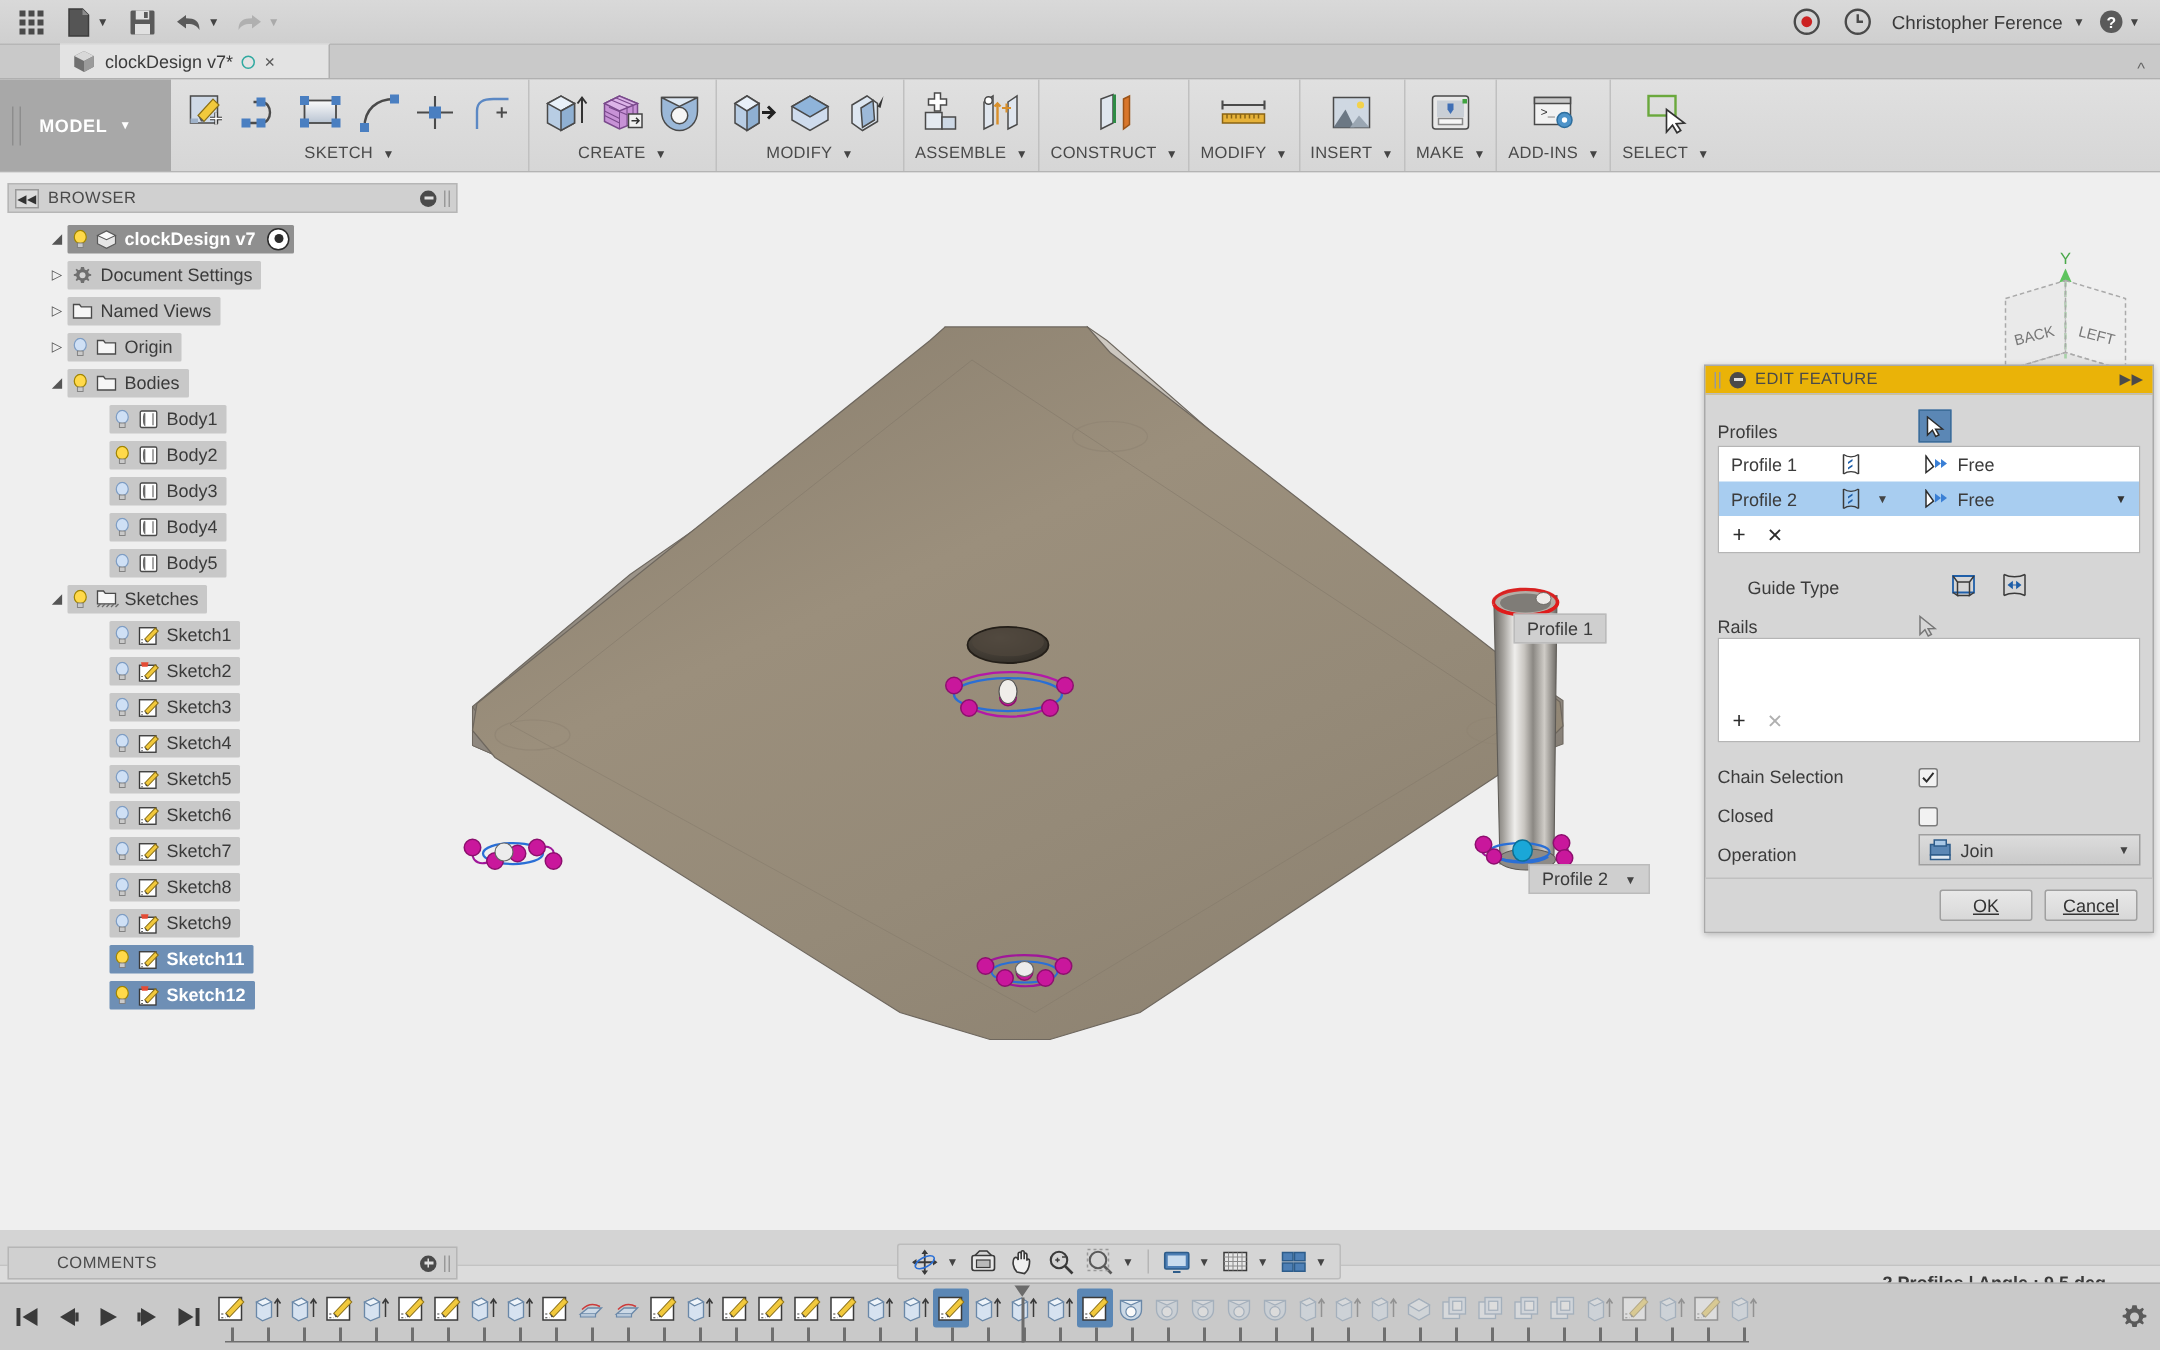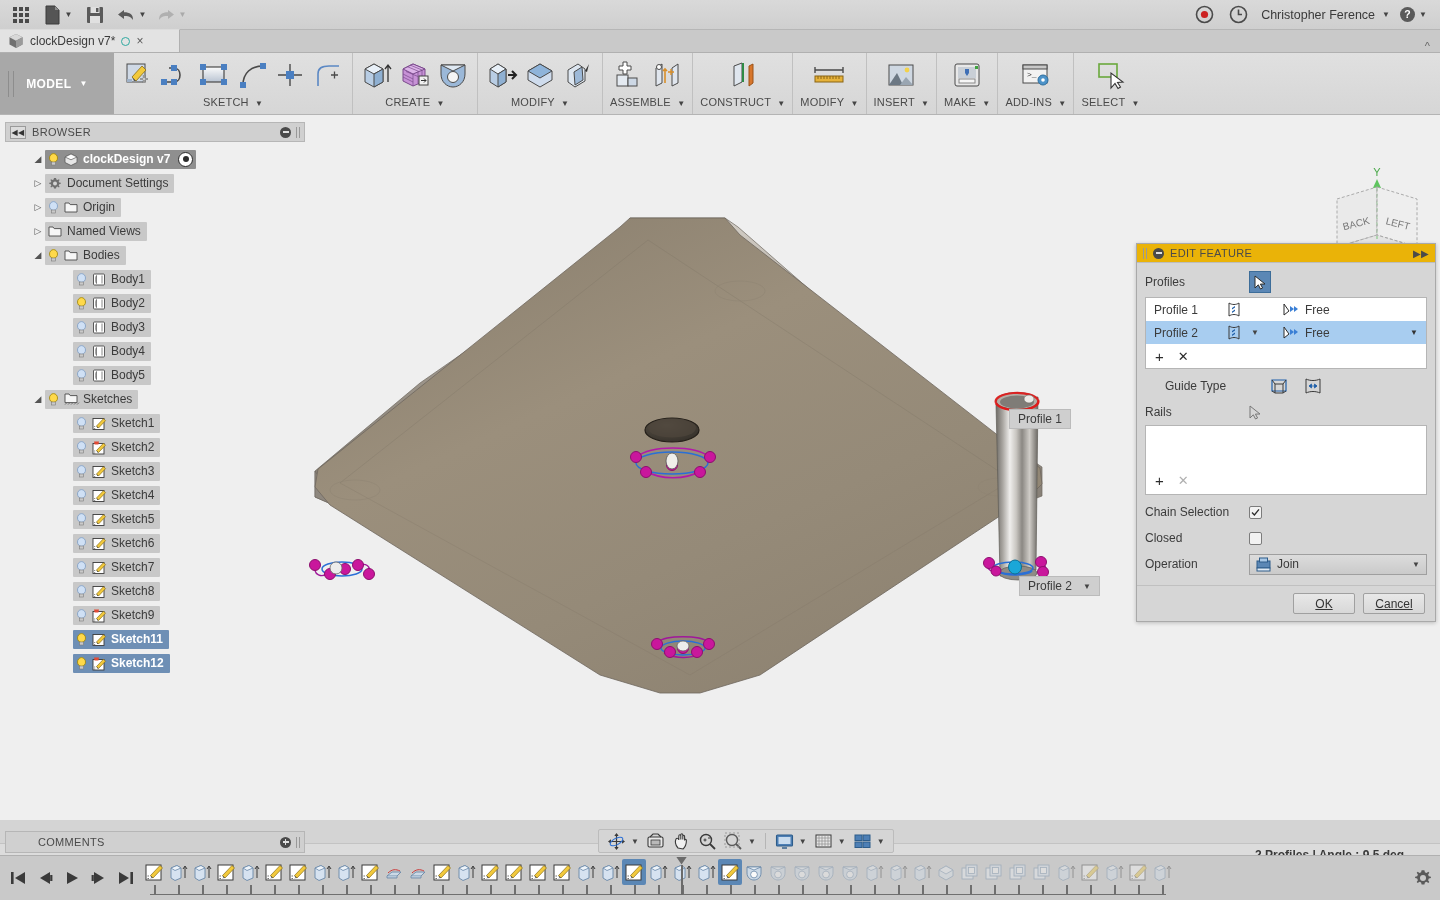--- a/index.html
+++ b/index.html
@@ -30,21 +30,21 @@
   .caret { font-size: 8px; color: #444; margin-left: 3px; }
 
   
   .grid9 { display: grid; grid-template-columns: repeat(3, 4px); grid-template-rows: repeat(3, 4px); gap: 2px; }
   .grid9 i { background: #4a4a4a; display: block; width: 4px; height: 4px; }
 
   
   .tab-bar {
     position: absolute; top: 30px; left: 0; width: 1440px; height: 23px;
     background: #c9c9c9; border-bottom: 1px solid #b0b0b0;
-    display: flex; align-items: flex-end;
+    display: flex; align-items: flex-end; padding-left: 40px;
   }
   .doc-tab {
     height: 23px; display: flex; align-items: center; gap: 6px;
     padding: 0 8px; background: #e3e3e3;
     border-right: 1px solid #b0b0b0; border-top: 1px solid #dcdcdc;
     min-width: 180px;
   }
   .doc-tab .title { font-size: 12px; color: #3b3b3b; font-weight: 500; }
   .tab-dot { width: 9px; height: 9px; border: 1.5px solid #2fa9a0; border-radius: 50%; }
   .tab-x { font-size: 12px; color: #5a5a5a; cursor: pointer; }
@@ -122,21 +122,21 @@
     background: #d6d6d6; border: 1px solid #a9a9a9;
     box-shadow: 0 1px 4px rgba(0,0,0,.22);
     z-index: 40; font-size: 12px;
   }
   .dlg-head {
     height: 19px; background: #eab308; border-bottom: 1px solid #bdbdbd;
     display: flex; align-items: center; gap: 6px; padding: 0 6px;
     font-size: 11px; color: #4a4a4a; letter-spacing: .3px;
   }
   .dlg-body { padding: 6px 8px 8px 8px; }
-  .drow { display: flex; align-items: center; min-height: 26px; }
+  .drow { display: flex; align-items: flex-end; min-height: 26px; gap: 30px; }
   .dlabel { width: 104px; color: #3b3b3b; font-size: 12px; }
   .selbtn { width: 22px; height: 22px; background: #5b87b5; border: 1px solid #3d6d99;
      display:flex; align-items:center; justify-content:center; }
   .listbox { background: #fff; border: 1px solid #b5b5b5; margin: 2px 0 2px 0; }
   .lrow { display: flex; align-items: center; height: 23px; padding: 0 8px; gap: 0; font-size: 12px; }
   .lrow.hl { background: #a8cdf0; }
   .lrow .nm { width: 72px; }
   .lrow .mid { width: 56px; display: flex; align-items: center; gap: 6px; }
   .lrow .free { display: flex; align-items: center; gap: 6px; flex: 1; }
   .lrow .endcaret { margin-left: auto; font-size: 8px; color: #333; }
@@ -749,44 +749,44 @@
                   <circle cx="7" cy="6.5" r="2" fill="#d4d4d4"></circle>
                 </svg>
               </span>
               <span class="tlabel">Document Settings</span>
             </div>
           </div>
           <div class="trow">
             <span style="width: 26px;"></span>
             <span class="arrow collapsed"></span>
             <div class="tnode">
-              <span class="bulb">
-                <svg width="11" height="13" viewBox="0 0 11 13">
-    <ellipse cx="5.5" cy="5" rx="4" ry="4.4" fill="#cfe0f5" stroke="#7e9dc4" stroke-width=".8"></ellipse>
-    <rect x="3.6" y="9" width="3.8" height="3" fill="#c9c9c9" stroke="#7c7c7c" stroke-width=".6"></rect>
-                </svg>
-              </span>
               <span class="ficon">
                 <svg width="14" height="12" viewBox="0 0 14 12">
                   <path d="M1,2 h4 l1.2,1.6 H13 V11 H1 Z" fill="#f6f6f6" stroke="#4a4a4a" stroke-width=".9"></path>
                 </svg>
               </span>
-              <span class="tlabel">Origin</span>
+              <span class="tlabel">Named Views</span>
             </div>
           </div>
           <div class="trow">
             <span style="width: 26px;"></span>
             <span class="arrow collapsed"></span>
             <div class="tnode">
+              <span class="bulb">
+                <svg width="11" height="13" viewBox="0 0 11 13">
+    <ellipse cx="5.5" cy="5" rx="4" ry="4.4" fill="#cfe0f5" stroke="#7e9dc4" stroke-width=".8"></ellipse>
+    <rect x="3.6" y="9" width="3.8" height="3" fill="#c9c9c9" stroke="#7c7c7c" stroke-width=".6"></rect>
+                </svg>
+              </span>
               <span class="ficon">
                 <svg width="14" height="12" viewBox="0 0 14 12">
                   <path d="M1,2 h4 l1.2,1.6 H13 V11 H1 Z" fill="#f6f6f6" stroke="#4a4a4a" stroke-width=".9"></path>
                 </svg>
               </span>
-              <span class="tlabel">Named Views</span>
+              <span class="tlabel">Origin</span>
             </div>
           </div>
           <div class="trow">
             <span style="width: 26px;"></span>
             <span class="arrow expanded"></span>
             <div class="tnode">
               <span class="bulb">
                 <svg width="11" height="13" viewBox="0 0 11 13">
     <ellipse cx="5.5" cy="5" rx="4" ry="4.4" fill="#ffd94a" stroke="#a08400" stroke-width=".8"></ellipse>
     <rect x="3.6" y="9" width="3.8" height="3" fill="#c9c9c9" stroke="#7c7c7c" stroke-width=".6"></rect>

